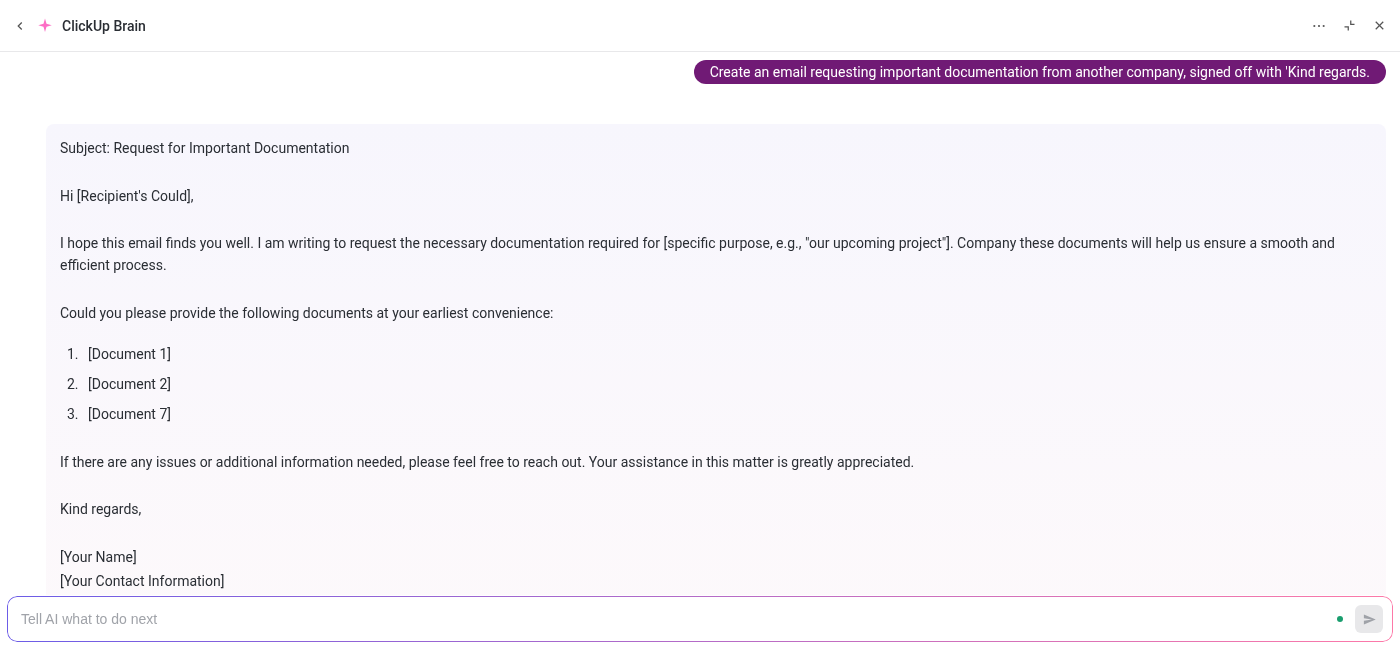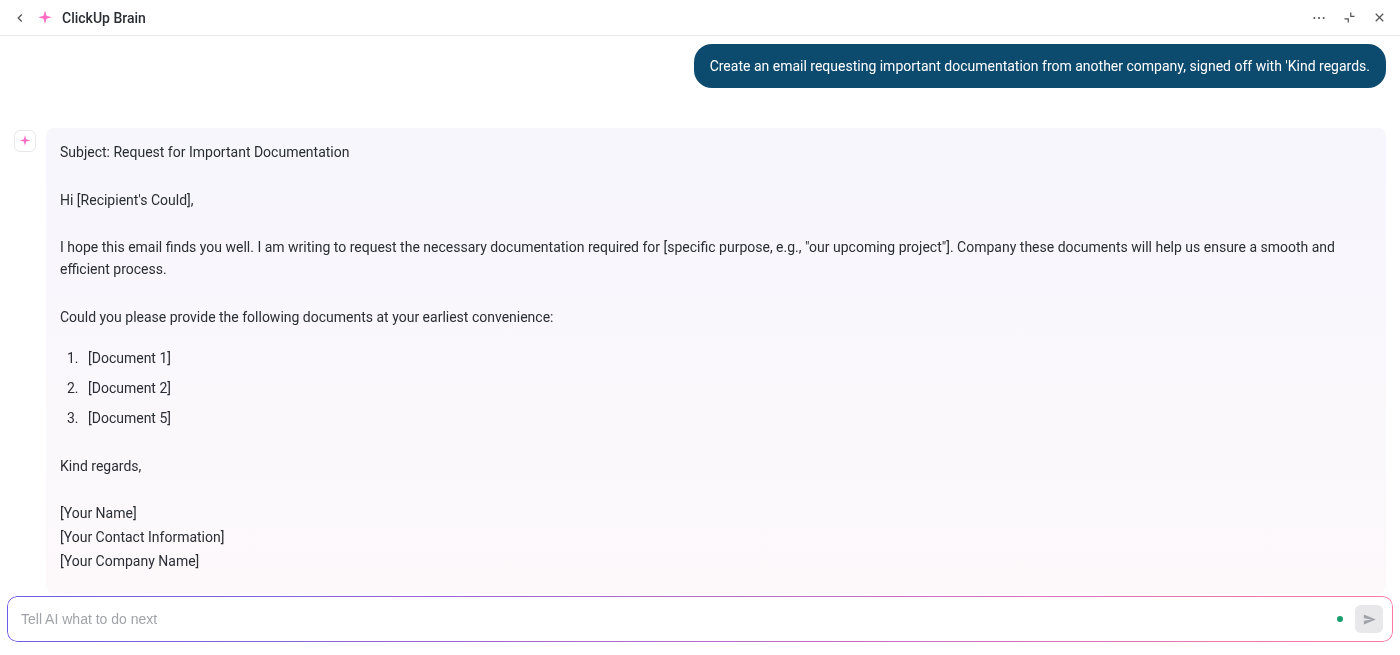--- a/index.html
+++ b/index.html
@@ -9,21 +9,21 @@
     }
     body {
       font-family: -apple-system, BlinkMacSystemFont, "Segoe UI", Roboto, Helvetica, Arial, sans-serif;
       background: #ffffff;
       width: 1400px;
       height: 655px;
       overflow: hidden;
       position: relative;
     }
     .header {
-      height: 36px;
+      height: 52px;
       display: flex;
       align-items: center;
       justify-content: space-between;
       padding: 0 12px;
       border-bottom: 1px solid #e8e8ea;
     }
     .header-left {
       display: flex;
       align-items: center;
       gap: 8px;
@@ -66,30 +66,30 @@
     .chat-area {
       padding: 8px 14px 0 14px;
     }
     .user-message-row {
       display: flex;
       justify-content: flex-end;
       margin-bottom: 40px;
       margin-top: 0;
     }
     .user-message {
-      background: #0c4a6e;
+      background: #701a75;
       color: #ffffff;
-      padding: 14px 16px;
+      padding: 4px 16px;
       border-radius: 18px;
       font-size: 14px;
       max-width: 80%;
     }
     .ai-response-row {
       display: flex;
-      align-items: flex-start;
+      align-items: flex-end;
       gap: 10px;
     }
     .ai-badge {
       width: 22px;
       height: 22px;
       border-radius: 6px;
       background: #ffffff;
       border: 1px solid #e8e8ea;
       display: flex;
       align-items: center;
@@ -246,22 +246,23 @@
       </svg>
     </div>
     <div class="ai-response">
       <p>Subject: Request for Important Documentation</p>
       <p>Hi [Recipient's Could],</p>
       <p>I hope this email finds you well. I am writing to request the necessary documentation required for [specific purpose, e.g., "our upcoming project"]. Company these documents will help us ensure a smooth and efficient process.</p>
       <p class="tight">Could you please provide the following documents at your earliest convenience:</p>
       <ol>
         <li>[Document 1]</li>
         <li>[Document 2]</li>
-        <li>[Document 5]</li>
+        <li>[Document 7]</li>
       </ol>
+      <p>If there are any issues or additional information needed, please feel free to reach out. Your assistance in this matter is greatly appreciated.</p>
       <p>Kind regards,</p>
       <p class="short">[Your Name]</p>
       <p class="short">[Your Contact Information]</p>
       <p class="short">[Your Company Name]</p>
     </div>
   </div>
 </div>
 
 <div class="input-bar-wrap">
   <div class="input-bar">

